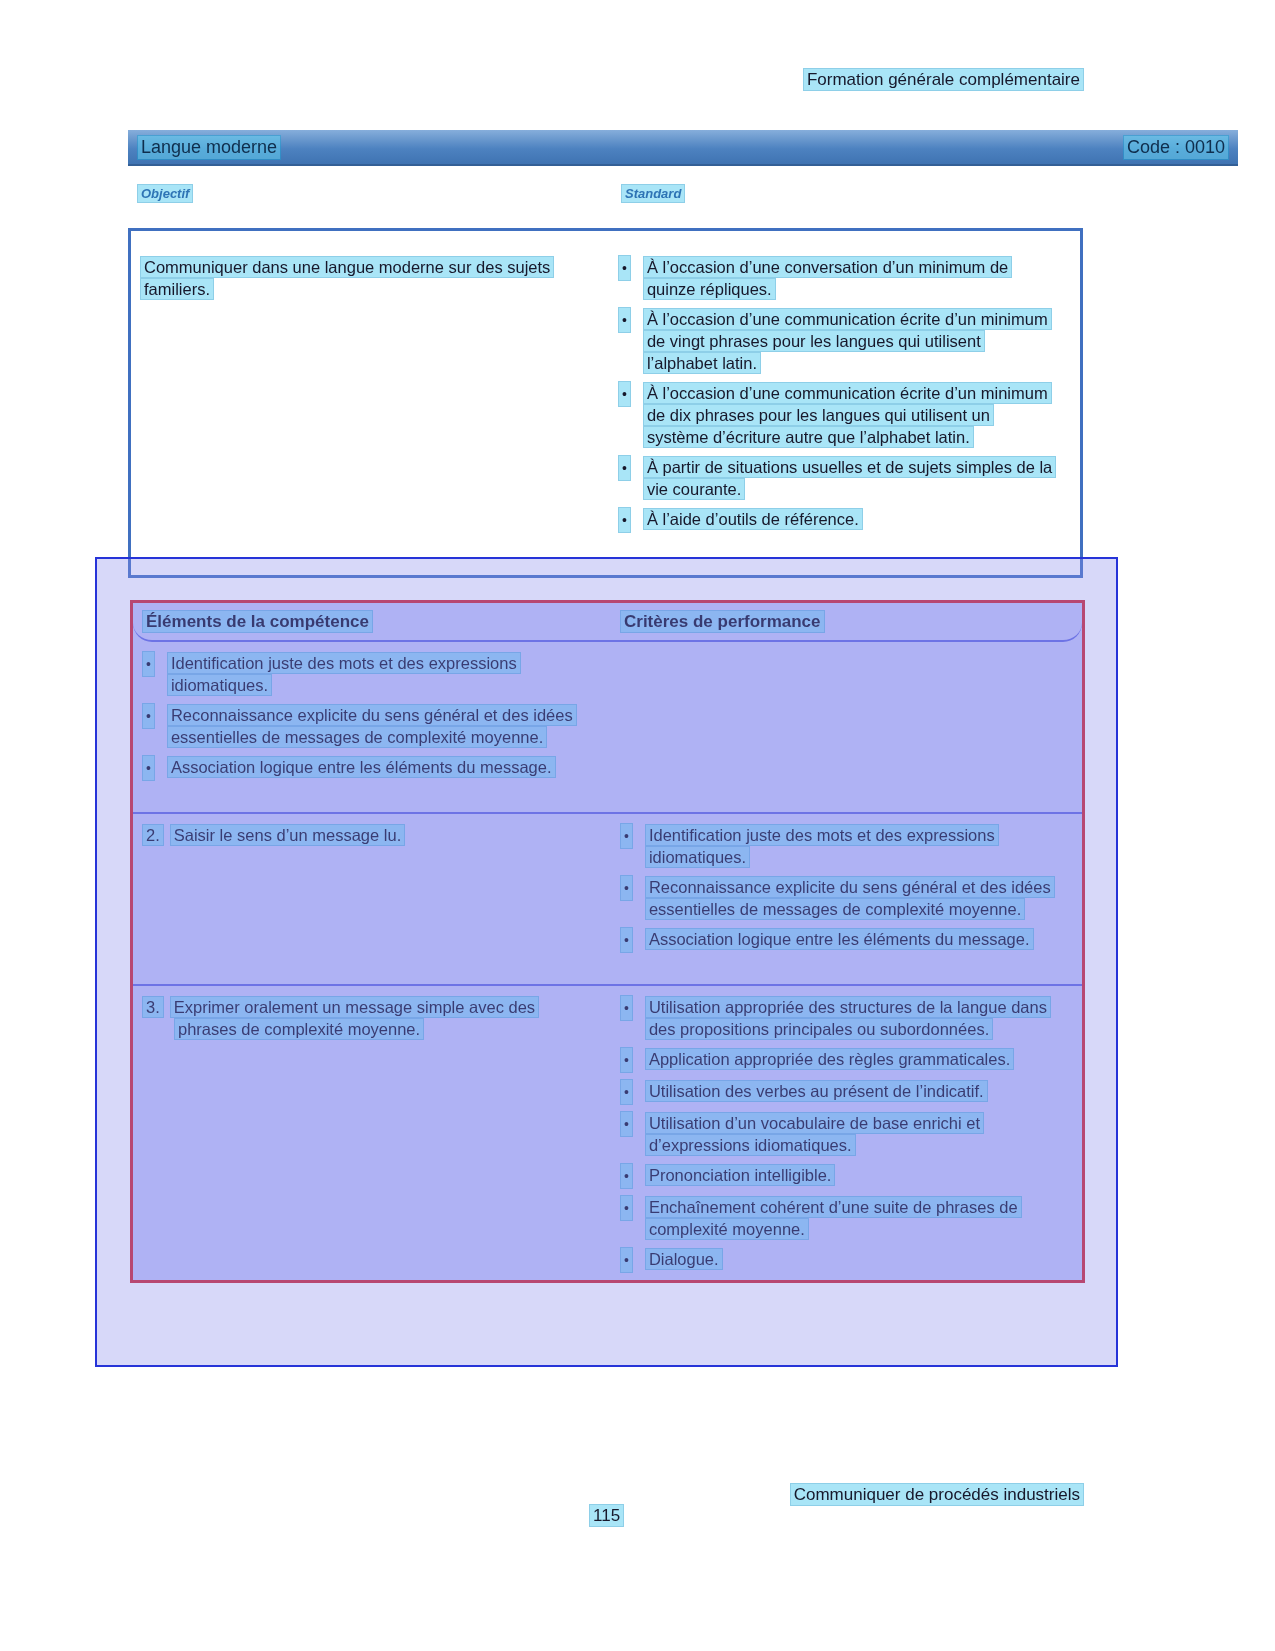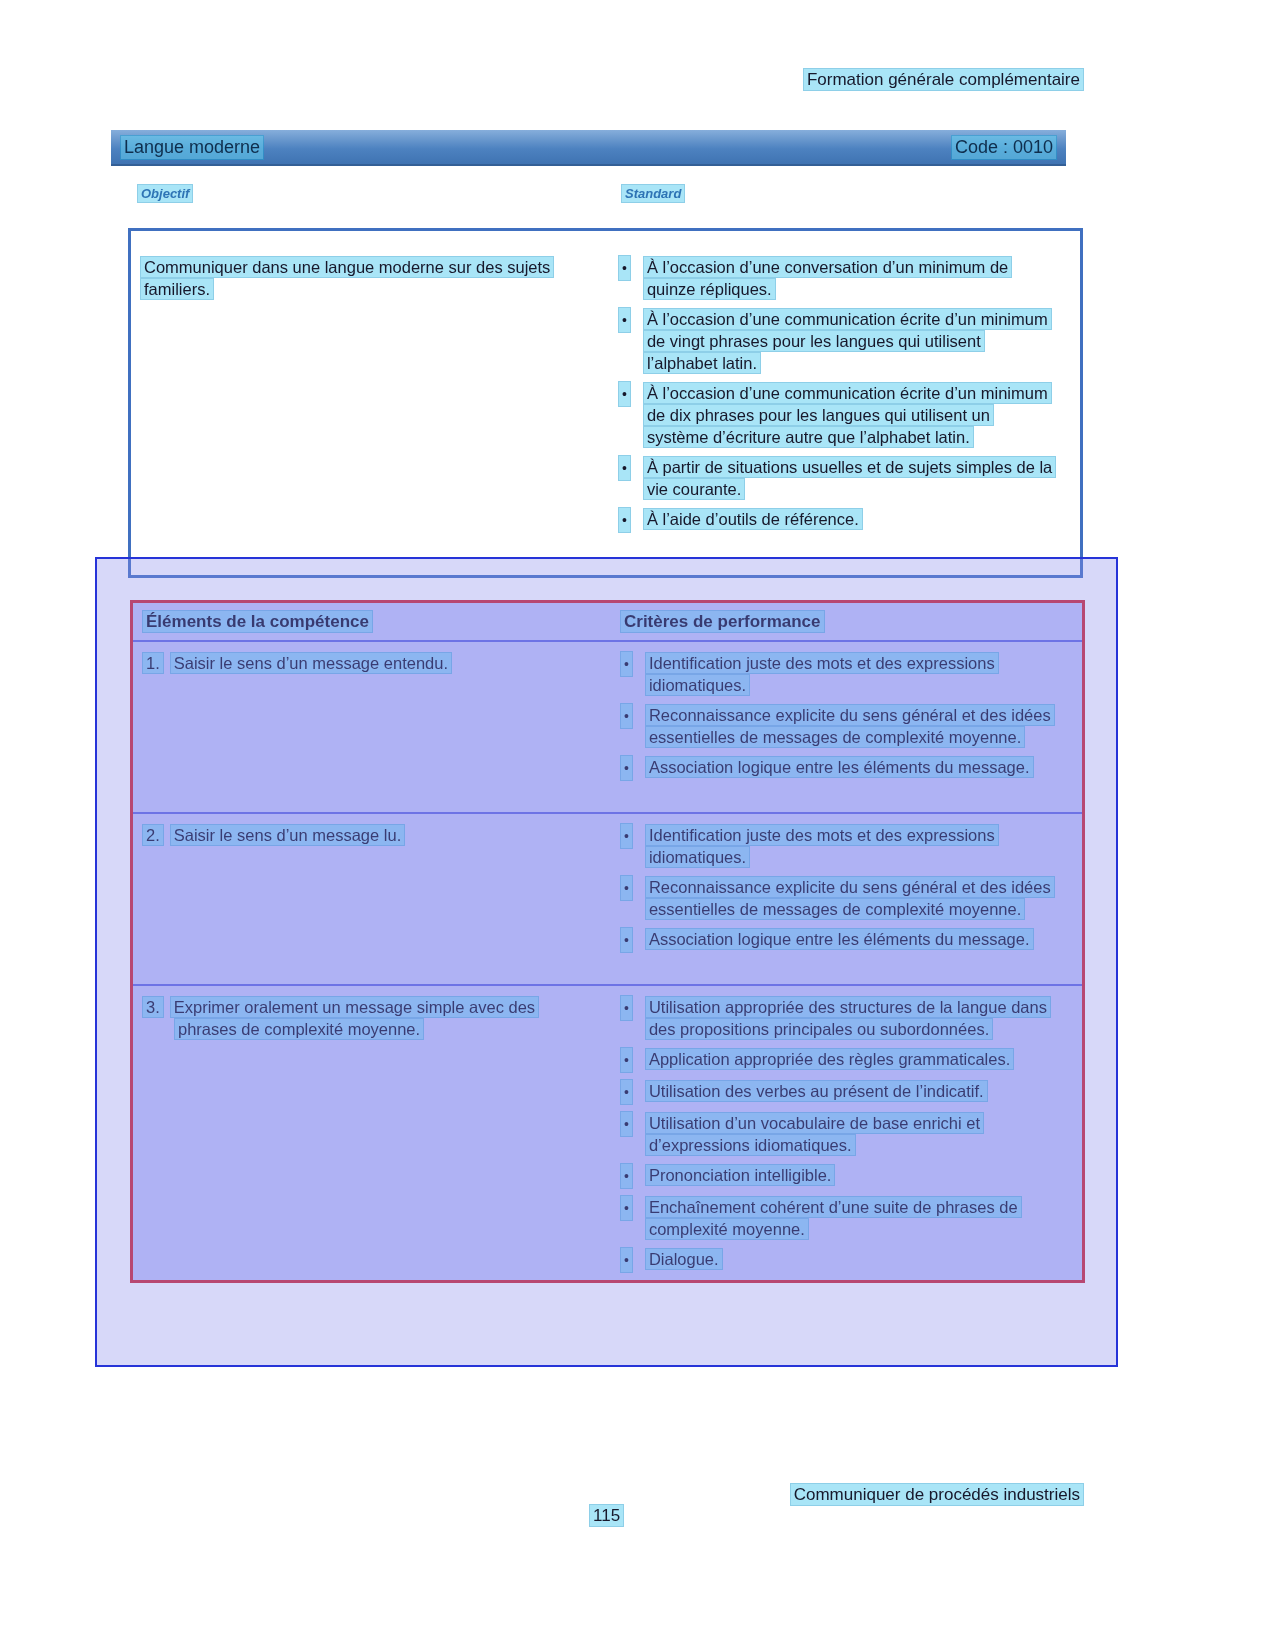--- a/index.html
+++ b/index.html
@@ -15,21 +15,21 @@
     -webkit-box-decoration-break: clone;
     box-decoration-break: clone;
     padding: 1px 3px;
     text-align: right;
   }
   #top-note { position:absolute; top:70px; right:192px; font-size:17px; }
   #footer-note { position:absolute; top:1485px; right:192px; font-size:17px; }
   #page-number { position:absolute; top:1506px; left:590px; font-size:17px; }
 
   #header-bar {
-    position:absolute; left:111px; top:130px; width:955px; height:36px;
+    position:absolute; left:128px; top:130px; width:1110px; height:36px;
     background: linear-gradient(180deg,#86aedb 0%, #4d82c0 55%, #3f73b2 100%);
     border-bottom:2px solid #335f96;
     display:flex; justify-content:space-between; align-items:center; padding:15px 10px;
   }
   #header-bar .hl { color:#0f2e4d; font-size:18px; }
 
   #section-labels {
     position:absolute; left:128px; top:186px; width:955px; height:30px;
     font-style:italic; font-weight:bold; font-size:13px; color:#2e74b5;
   }
@@ -71,20 +71,21 @@
     position:absolute; left:130px; top:600px; width:955px;
     border:3px solid #cf2433;
     background:rgba(112,119,235,0.42);
     z-index:10;
   }
   .t2-head {
     display:grid; grid-template-columns:478px 1fr;
     padding:9px 10px 8px 10px; font-weight:bold; font-size:17px;
     border-bottom:2px solid rgba(42,52,214,0.65);
     color:#0e1030;
+    border-radius:19px;
   }
   .t2-row {
     display:grid; grid-template-columns:478px 1fr;
     padding:10px 10px 8px 10px; font-size:16.5px; line-height:22px;
     border-bottom:2px solid rgba(42,52,214,0.65);
     color:#101232;
   }
   .t2-row:last-child { border-bottom:none; }
   .t2-row-1, .t2-row-2 { min-height:172px; }
   .element-cell { width:448px; padding-left:32px; text-indent:-32px; }
@@ -139,23 +140,20 @@
     </div>
   </div>
 
   <div id="elements-table">
     <div class="t2-head">
       <div><span class="hl">Éléments de la compétence</span></div>
       <div><span class="hl">Critères de performance</span></div>
     </div>
 
     <div class="t2-row t2-row-1">
-      <div class="element-cell">
-        <span class="hl num">1.</span><span class="hl">Saisir le sens d’un message entendu.</span>
-      </div>
       <ul class="bullets">
         <li>
           <span class="hl bullet-mark">•</span>
           <div class="crit-text"><span class="hl">Identification juste des mots et des expressions idiomatiques.</span></div>
         </li>
         <li>
           <span class="hl bullet-mark">•</span>
           <div class="crit-text"><span class="hl">Reconnaissance explicite du sens général et des idées essentielles de messages de complexité moyenne.</span></div>
         </li>
         <li>

